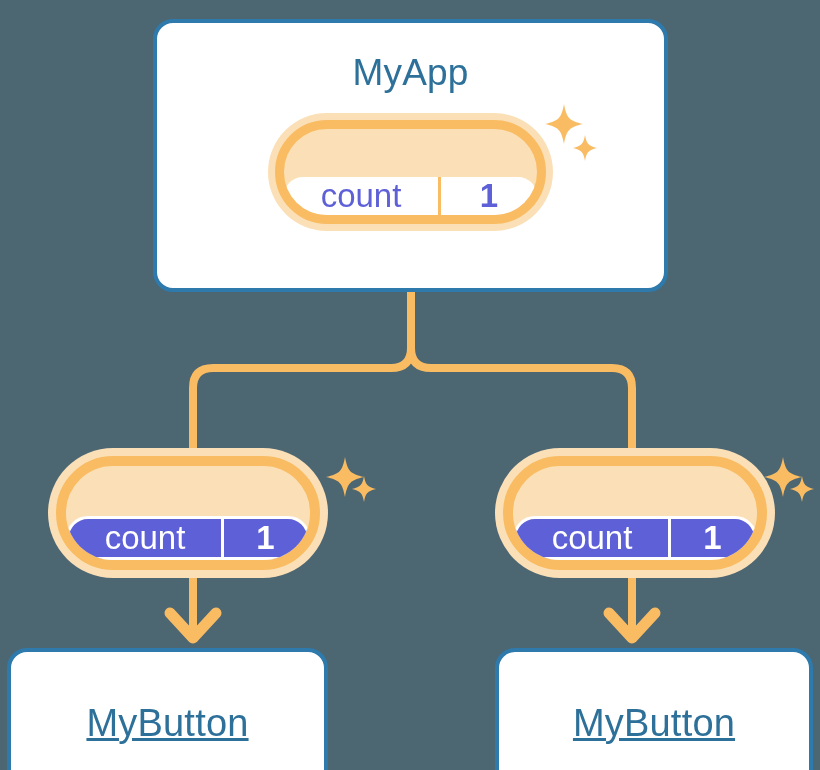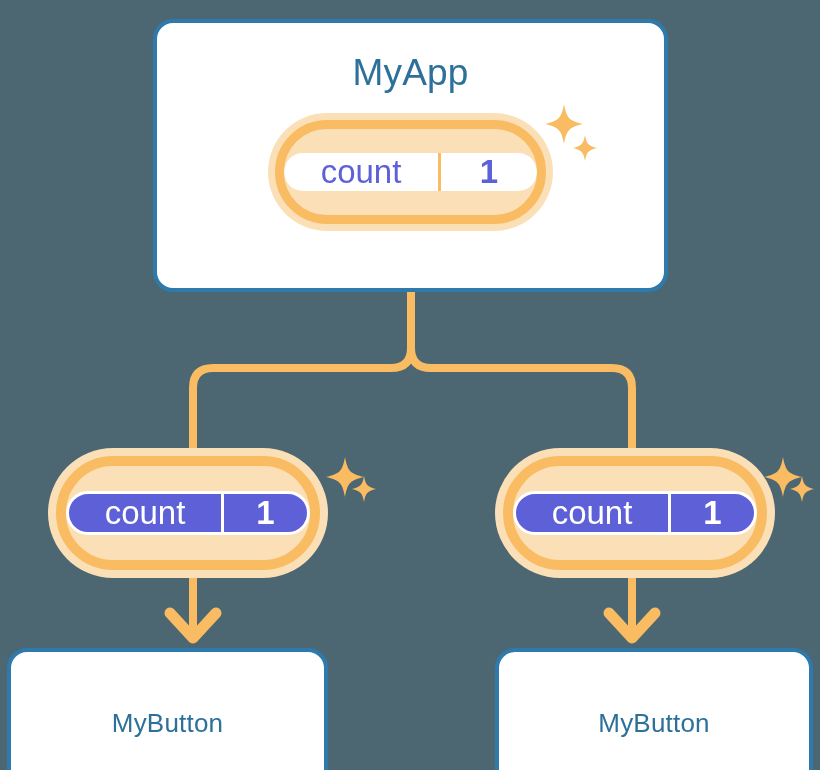--- a/index.html
+++ b/index.html
@@ -63,42 +63,42 @@
 
   
   .btn-card {
     height: 150px;
     display: flex;
     align-items: center;
     justify-content: center;
   }
   #btn-card-left  { left: 7px;   top: 648px; width: 321px; }
   #btn-card-right { left: 495px; top: 648px; width: 318px; }
-  .btn-card .card-title { font-size: 26px; }
+  .btn-card .card-title { font-size: 38px; text-decoration: underline; }
 
   
   .pill {
     position: absolute;
     z-index: 3;
     border-radius: 999px;
     
     background: #fbe0b7;
     display: flex;
     align-items: center;
     justify-content: center;
   }
 
   .pill-mid {
     width: 100%;
     height: 100%;
     border-radius: 999px;
     border: 9px solid #f9bc63;
     background: transparent;
     display: flex;
-    align-items: center;
+    align-items: flex-end;
     overflow: hidden;
   }
 
   .pill-inner {
     flex: 1;
     border-radius: 999px;
     display: flex;
     align-items: stretch;
     overflow: hidden;
   }

